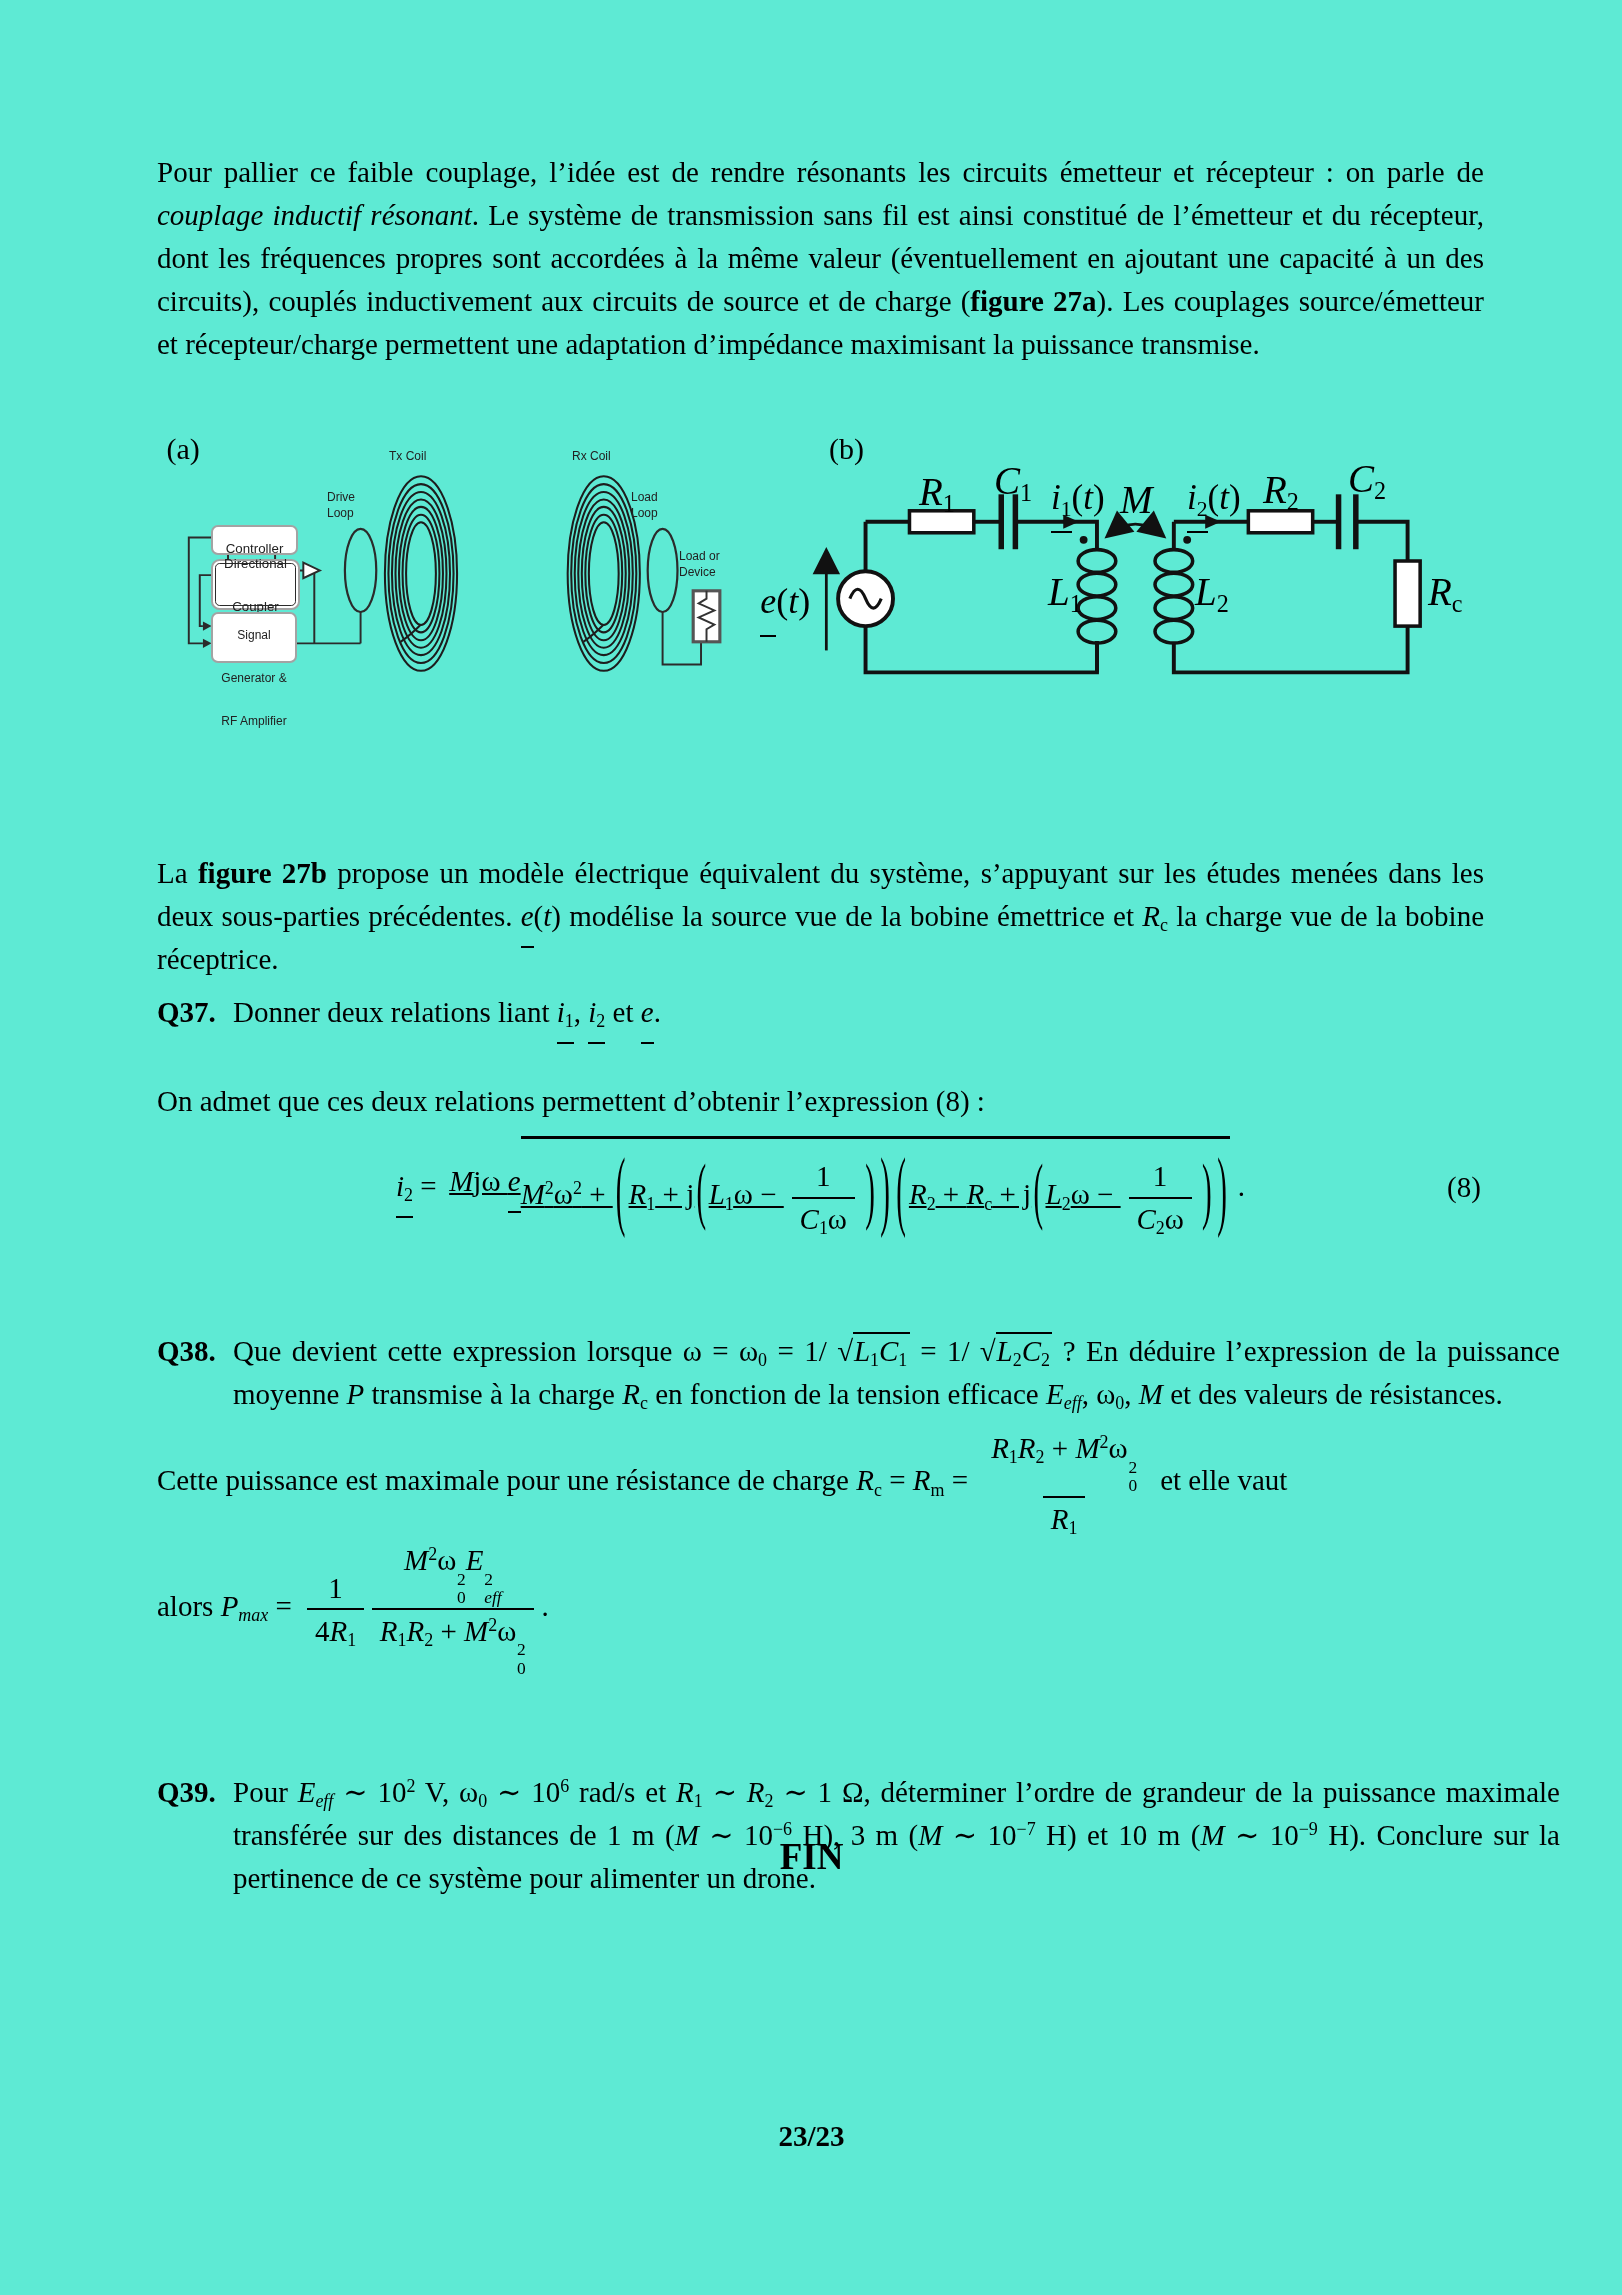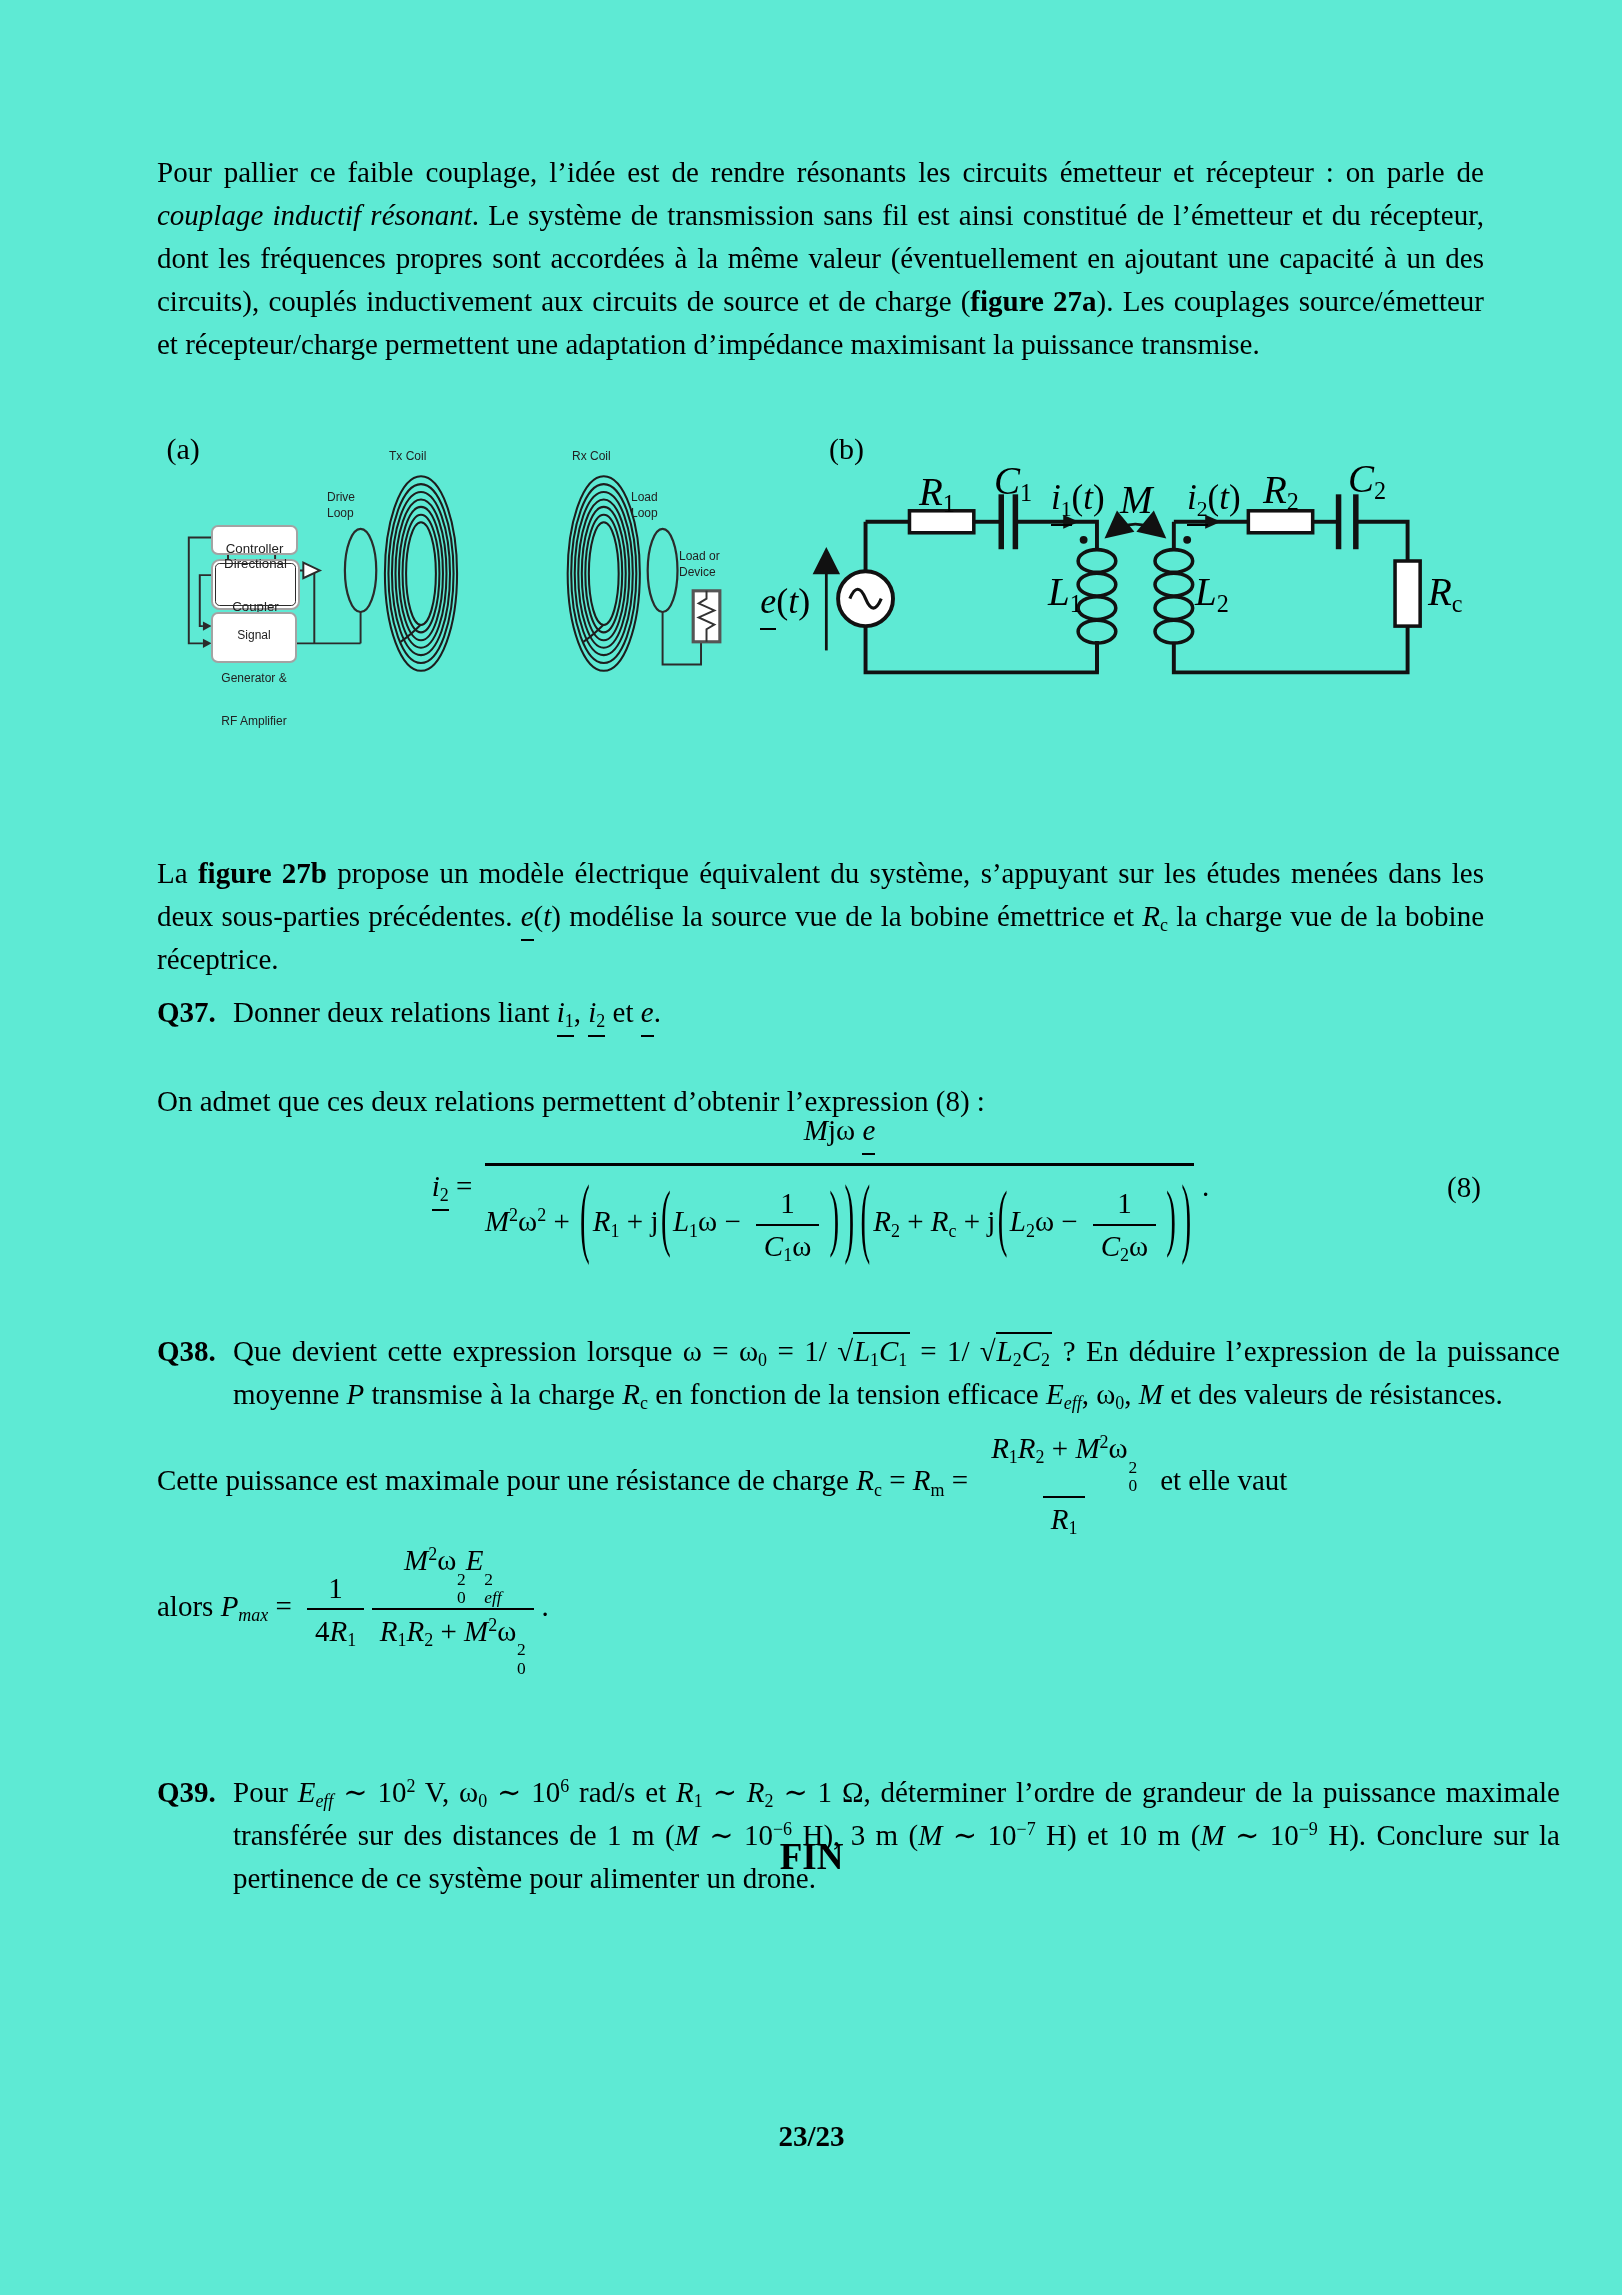--- a/index.html
+++ b/index.html
@@ -8,34 +8,34 @@
     font-family:"Liberation Serif","DejaVu Serif",serif; color:#000;
     font-size:29px; line-height:43px; overflow:hidden;
   }
   .block { position:absolute; left:157px; width:1327px; }
   .just { text-align:justify; }
   i { font-style:italic; }
   b { font-weight:bold; }
   sub, sup { font-size:62%; line-height:0; }
   sub { vertical-align:-0.3em; }
   sup { vertical-align:0.55em; }
-  u.cx, .cx { text-decoration:none; border-bottom:2.4px solid #000; padding-bottom:7px; }
+  u.cx, .cx { text-decoration:none; border-bottom:2.4px solid #000; padding-bottom:14px; }
   
   .stk { display:inline-flex; flex-direction:column; align-items:flex-start; vertical-align:-0.5em; line-height:1.05; margin-left:0.8px; }
   .stk > span { font-size:60%; display:block; }
   
   .sq { white-space:nowrap; }
   .sq .ovl { display:inline-block; border-top:2.4px solid #000; padding:1.6px 2.4px 0 0.8px; line-height:1.1; }
   
   .ifrac { display:inline-flex; flex-direction:column; align-items:center; vertical-align:middle; margin:0 7.9px; line-height:1.25; text-align:center; }
   .ifrac .fn { padding:0 7.9px 2.4px; }
   .ifrac .fd { border-top:2.4px solid #000; padding:2.4px 7.9px 0; }
   
   .eqrow { position:relative; display:flex; align-items:center; justify-content:center; height:177px; }
-  .dfrac { display:inline-flex; flex-direction:column; align-items:center; margin:0 7.9px 0 12.6px; }
+  .dfrac { display:inline-flex; align-items:center; margin:0 7.9px 0 12.6px;text-decoration:underline; }
   .dfrac .dnum { text-align:center; padding-bottom:11px; }
   .dfrac .dden { border-top:3.1px solid #000; padding-top:19px; white-space:nowrap; }
   .bp  { display:inline-block; transform:scaleY(3.1);  transform-origin:50% 55%; margin:0 3.1px; }
   .bp2 { display:inline-block; transform:scaleY(2.55); transform-origin:50% 55%; margin:0 2.4px; }
   .eqno { position:absolute; right:3.1px; top:50%; transform:translateY(-50%); }
   
   .q { position:relative; padding-left:76px; }
   .q .qlab { position:absolute; left:0; top:0; font-weight:bold; }
   .nowrap { white-space:nowrap; }
   

